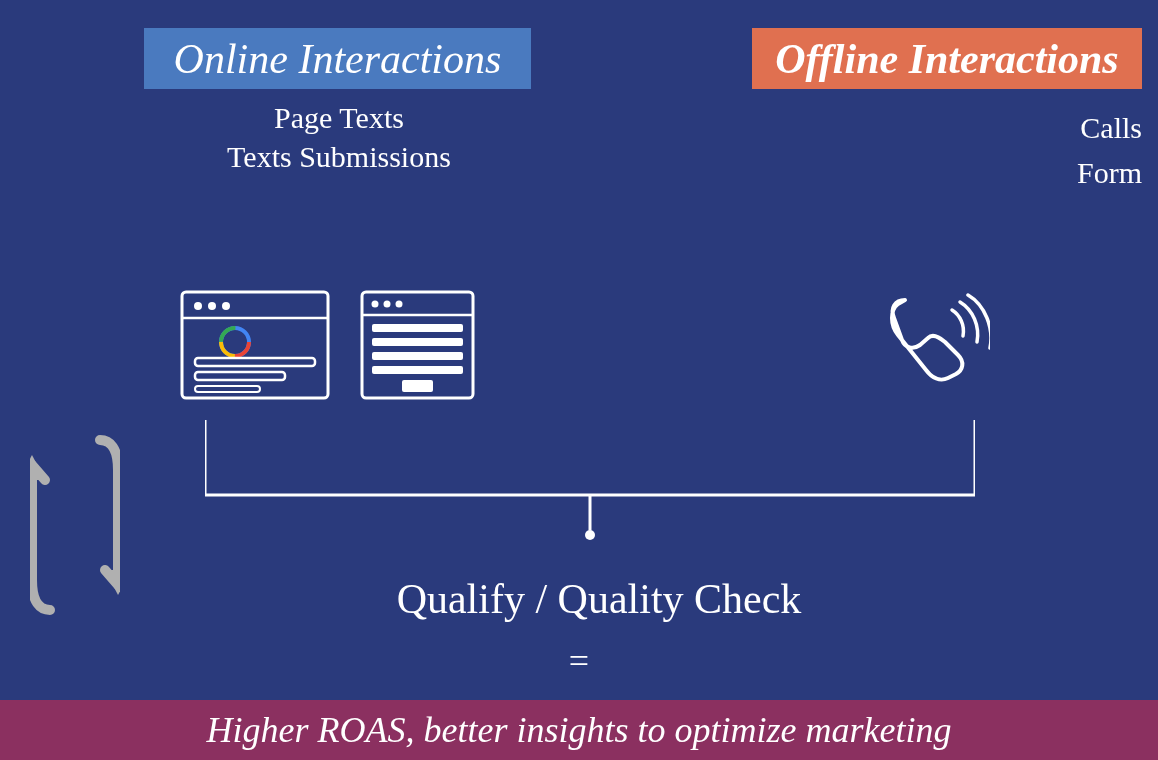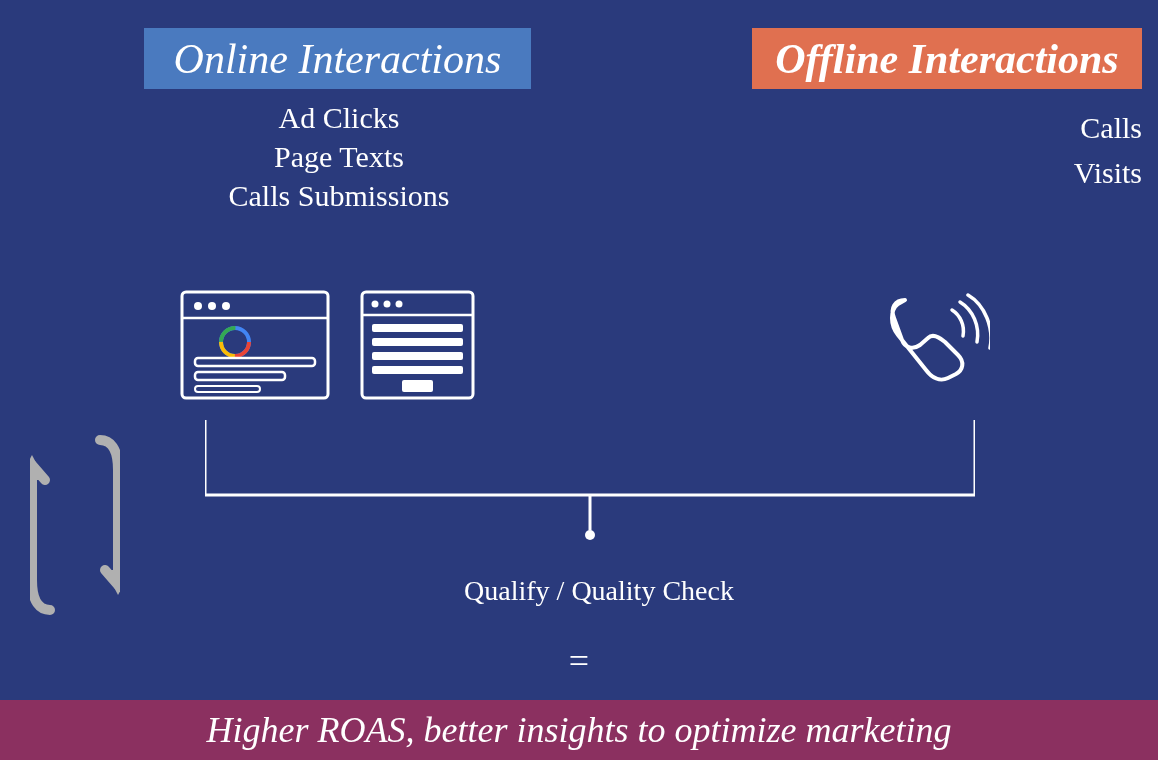--- a/index.html
+++ b/index.html
@@ -141,21 +141,21 @@
     }
 
     
     .qualify-text {
       position: absolute;
       top: 575px;
       left: 0;
       width: 1158px;
       text-align: center;
       color: white;
-      font-size: 28px;
+      font-size: 42px;
       padding-left: 40px;
     }
 
     .equals-sign {
       position: absolute;
       top: 640px;
       left: 0;
       width: 1158px;
       text-align: center;
       color: white;
@@ -189,28 +189,27 @@
 
   <div class="online-header">
     <span class="online-header-text">Online Interactions</span>
   </div>
 
   <div class="offline-header">
     <span class="offline-header-text">Offline Interactions</span>
   </div>
 
   <div class="online-items">
-    <div>Ad Clicks</div>
     <div>Page Texts</div>
-    <div>Calls Submissions</div>
+    <div>Texts Submissions</div>
   </div>
 
   <div class="offline-items">
     <div>Calls</div>
-    <div>Visits</div>
+    <div>Form</div>
   </div>
 
   <svg class="browser-icon-1" viewBox="0 0 150 110" xmlns="http://www.w3.org/2000/svg">
 
     <rect x="2" y="2" width="146" height="106" rx="4" ry="4" fill="none" stroke="white" stroke-width="3"></rect>
 
     <circle cx="18" cy="16" r="4" fill="white"></circle>
     <circle cx="32" cy="16" r="4" fill="white"></circle>
     <circle cx="46" cy="16" r="4" fill="white"></circle>
 

